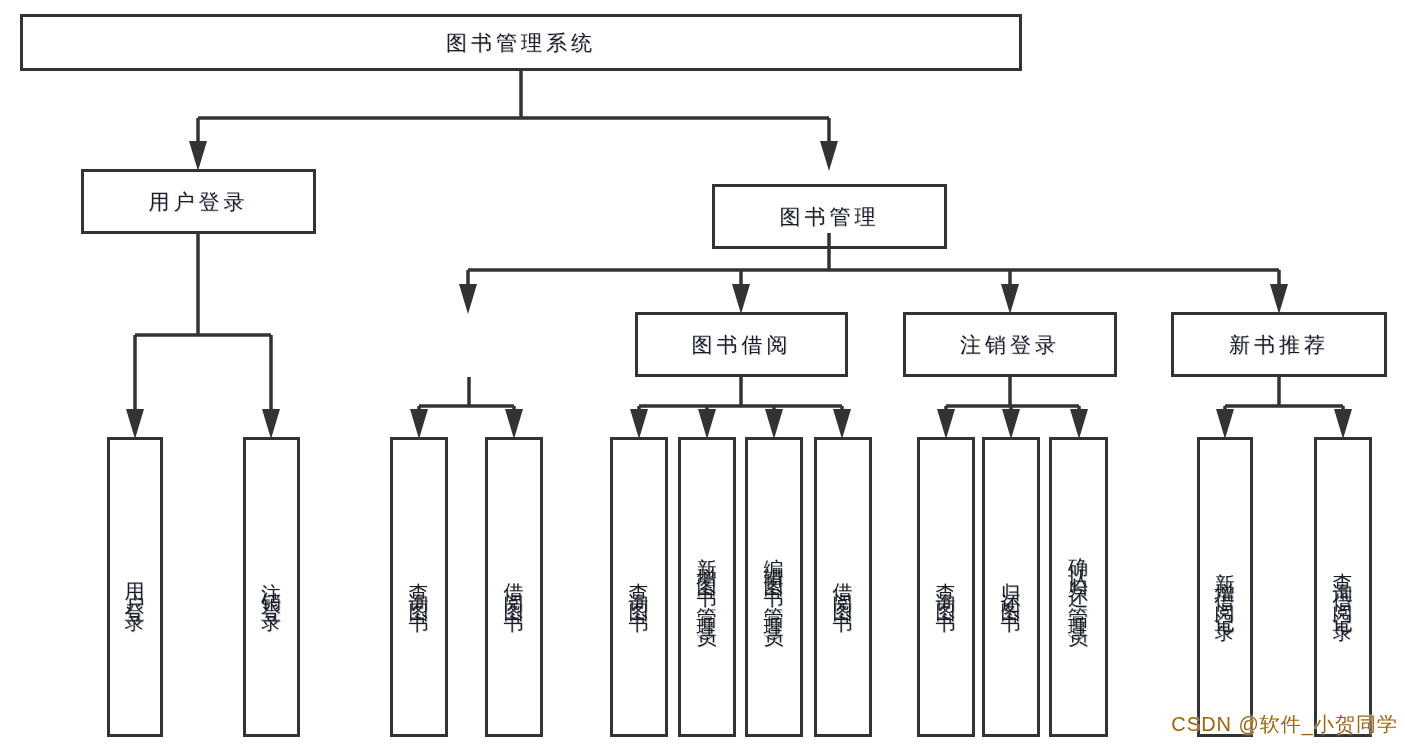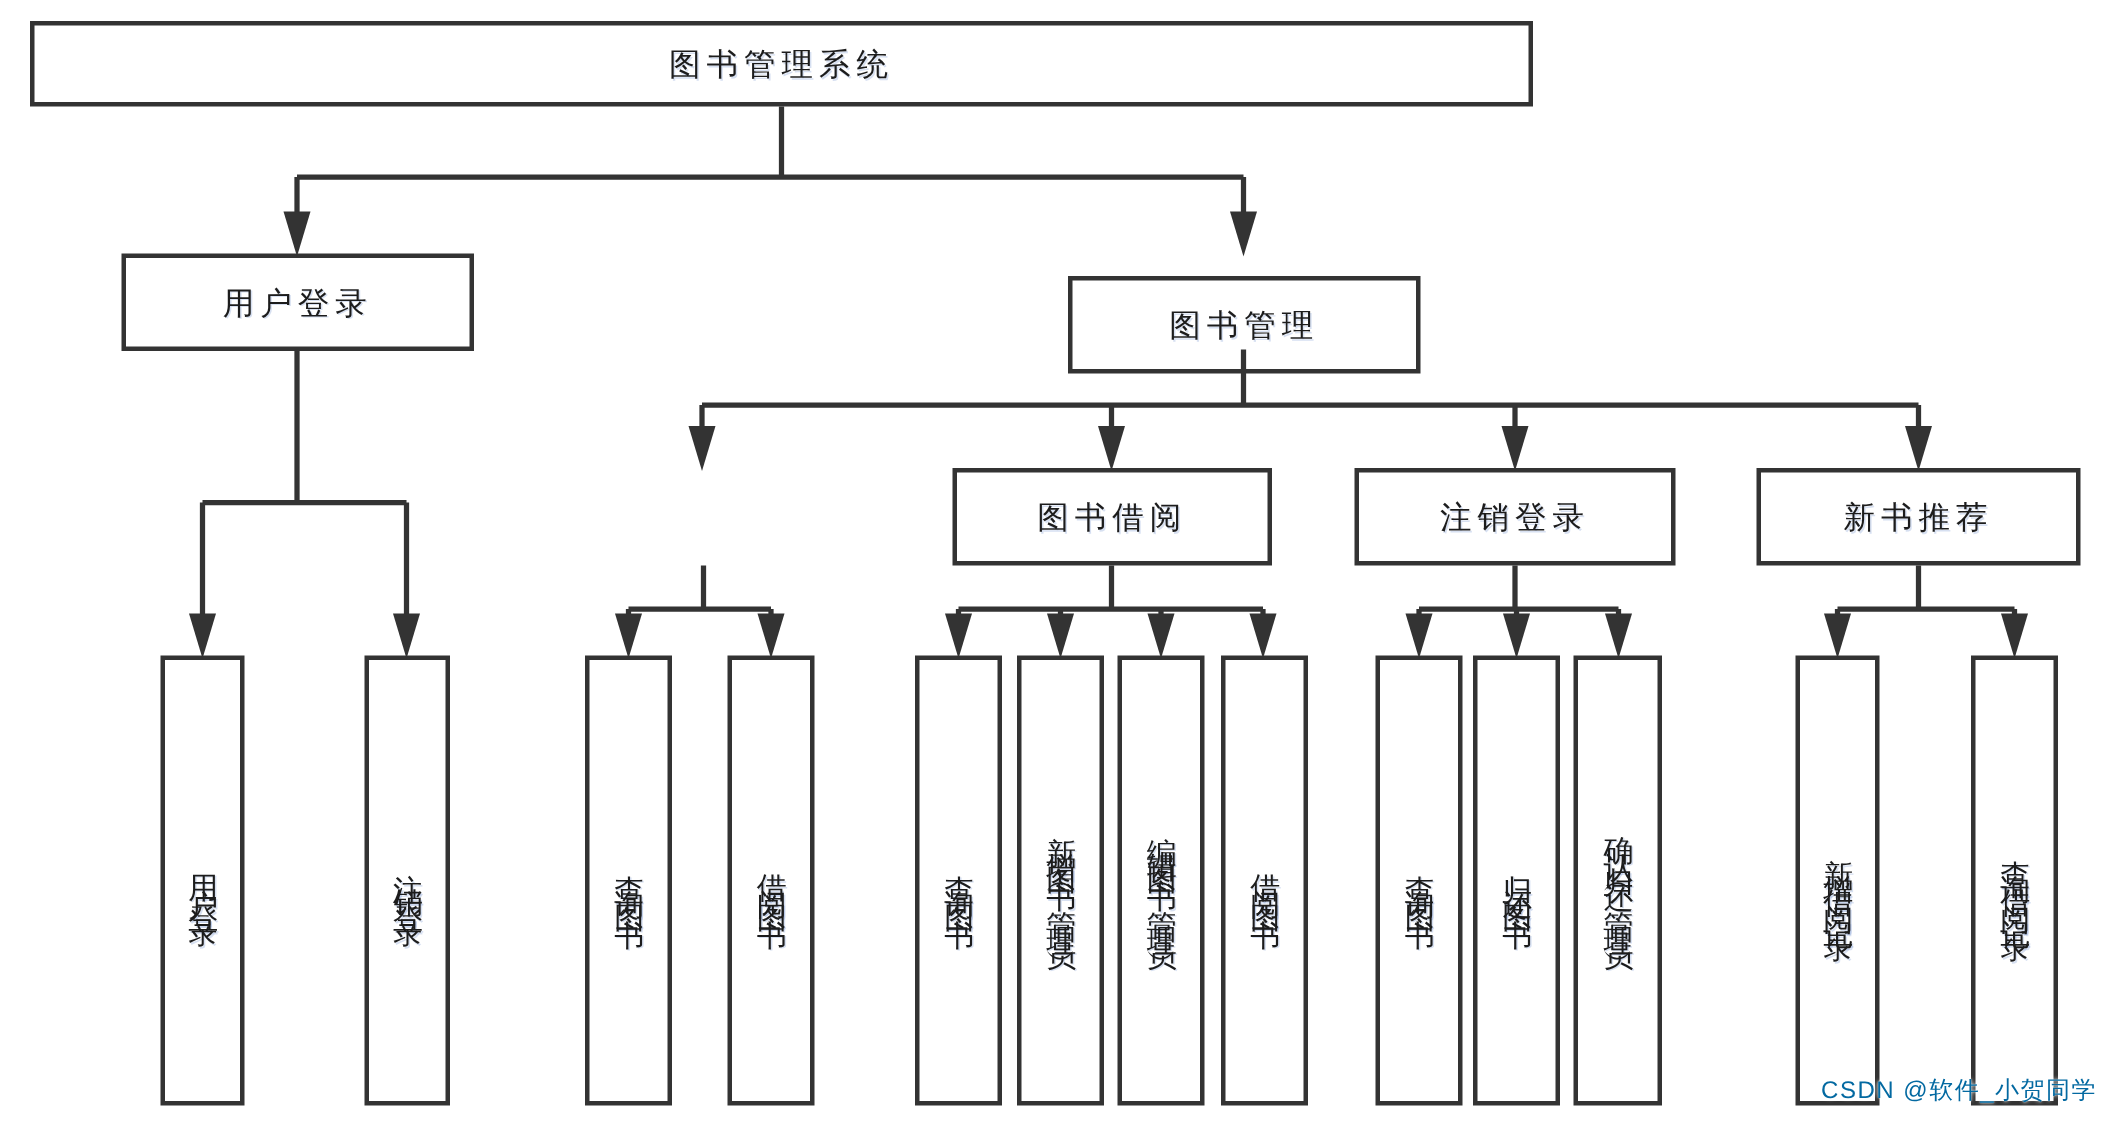--- a/index.html
+++ b/index.html
@@ -54,23 +54,23 @@
   }
   .connectors polygon {
     fill: #333333;
     stroke: none;
   }
   .watermark {
     position: absolute;
     right: 7px;
     bottom: 9px;
     z-index: 4;
-    font-size: 16px;
+    font-size: 20px;
     letter-spacing: 1px;
-    color: #0369a1;
+    color: #a16207;
     text-shadow: 0 0 3px #ffffff, 0 0 1px #ffffff;
     white-space: nowrap;
   }
 </style>
 </head>
 <body>
 
 <div class="stage">
 
   <svg class="connectors" width="1405" height="747" viewBox="0 0 1405 747">

